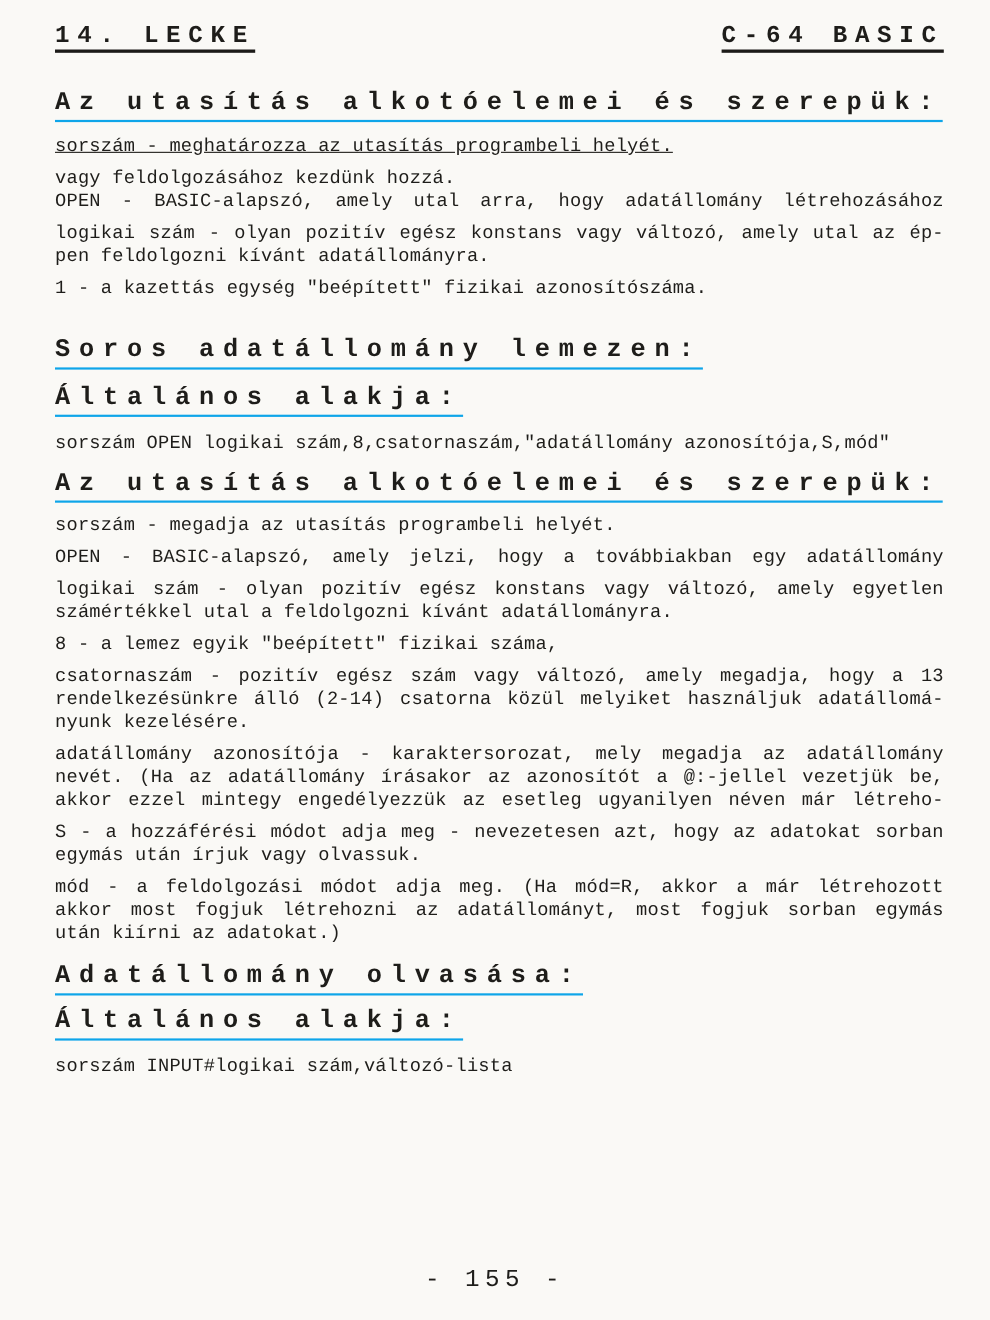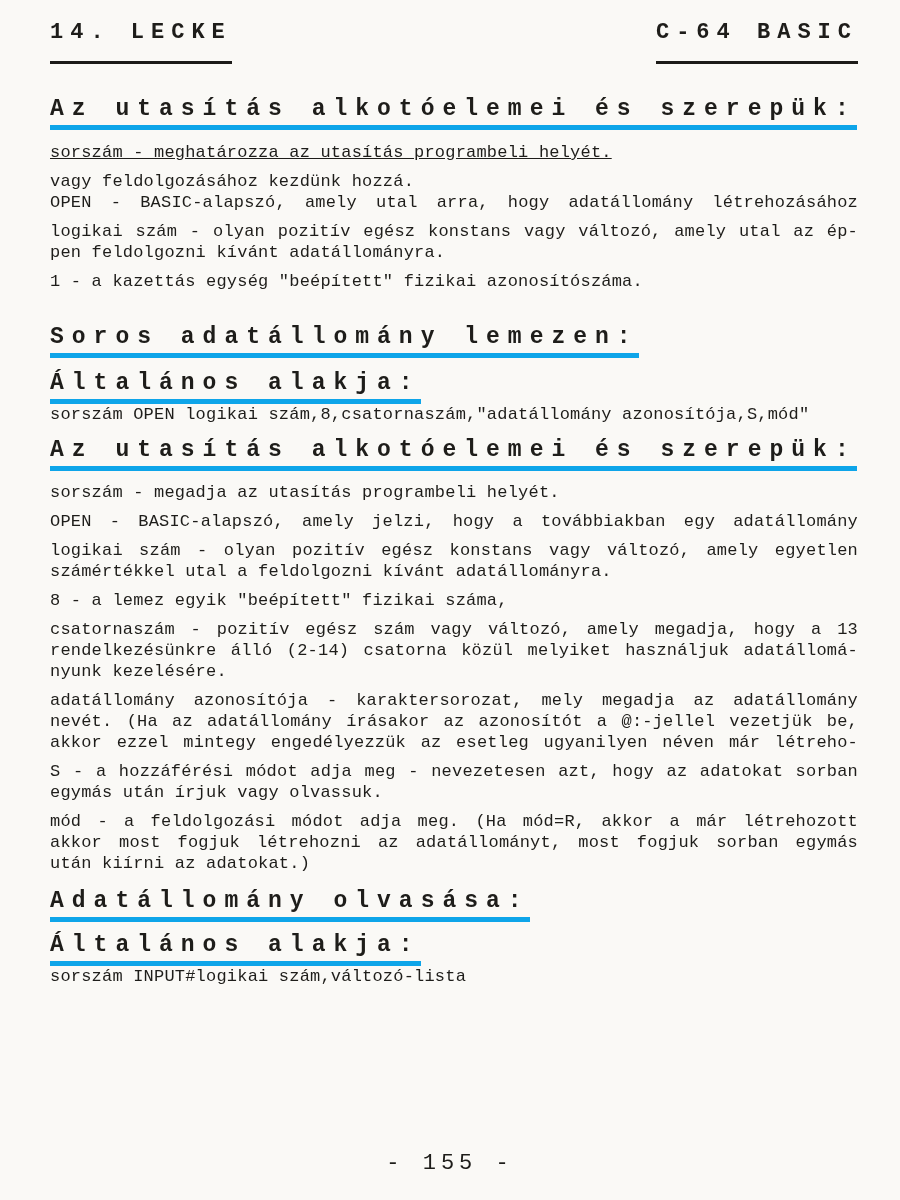--- a/index.html
+++ b/index.html
@@ -14,49 +14,49 @@
   .page { padding: 20px 42px 0 50px; }
 
   
   .topbar { display: flex; justify-content: space-between; align-items: flex-end; }
   .topbar .hdr {
     display: inline-block;
     font-weight: bold;
     font-size: 22px;
     letter-spacing: 7px;
     border-bottom: 3px solid #1c1b18;
-    padding-bottom: 16px;
+    padding-bottom: 0;
     white-space: nowrap;
   }
 
   
   .heading { line-height: 1; }
   .heading .hx {
     display: inline-block;
     font-weight: bold;
     font-size: 23px;
     letter-spacing: 8px;
-    border-bottom: 5px solid #0ea5e9;
+    border-bottom: 2px solid #0ea5e9;
     padding-bottom: 4px;
     white-space: nowrap;
   }
   .heading.sub .hx { letter-spacing: 8px; }
 
   
   .p { font-size: 17px; }
   .ln { line-height: 21px; letter-spacing: 0.2px; white-space: normal; }
   .jl { text-align: justify; text-align-last: justify; }
 
   .mt34 { margin-top: 34px; }
   .mt22 { margin-top: 34px; }
   .mt16 { margin-top: 16px; }
   .mt14 { margin-top: 14px; }
   .mt12 { margin-top: 12px; text-decoration: underline; }
   .mt11 { margin-top: 11px; }
-  .mt10 { margin-top: 0; }
+  .mt10 { margin-top: 14px; }
   .mt8  { margin-top: 8px; }
 
   .footer {
     position: absolute;
     left: 0; right: 0;
     bottom: 24px;
     text-align: center;
     font-size: 22px;
     letter-spacing: 5px;
   }

